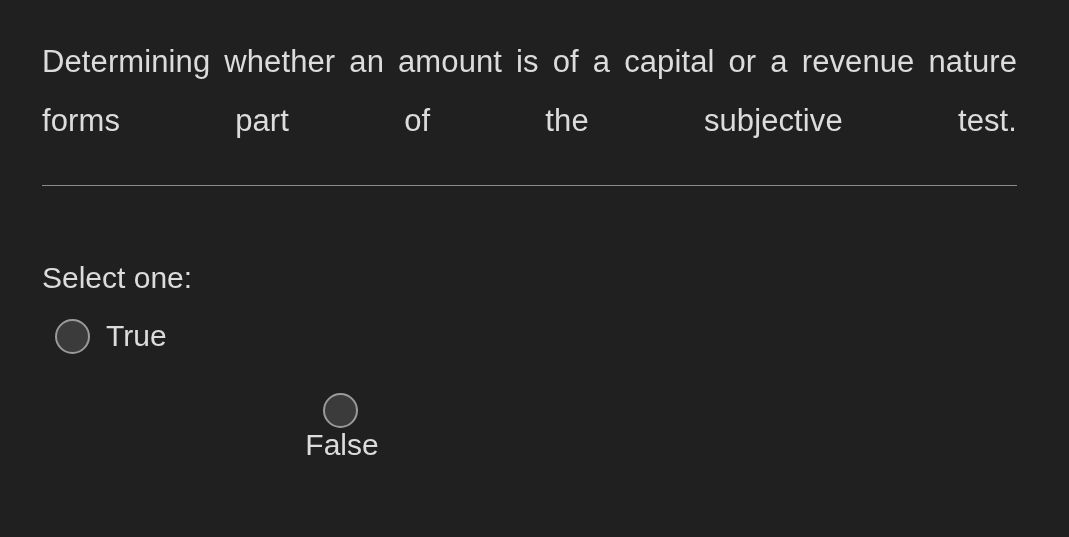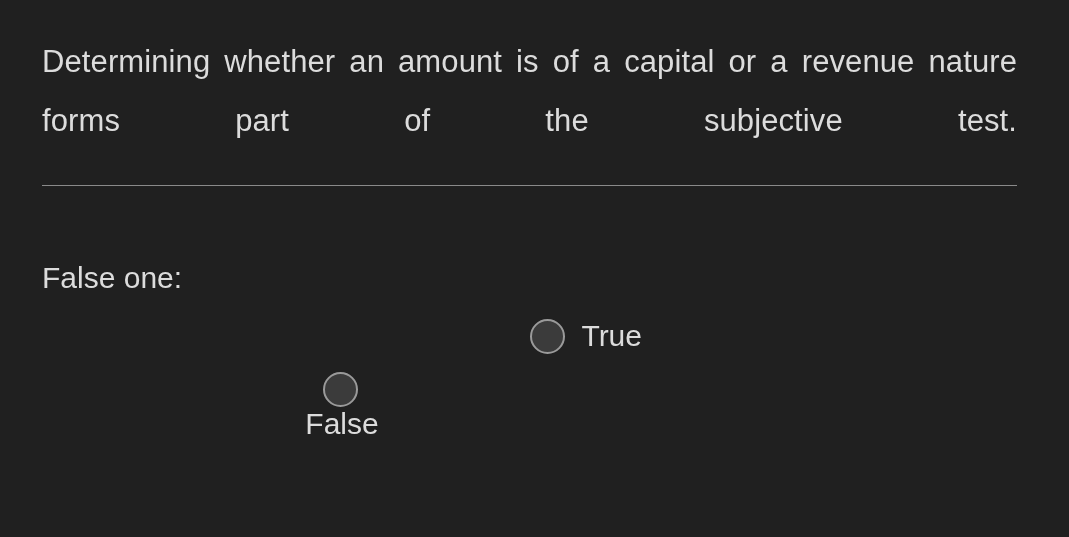--- a/index.html
+++ b/index.html
@@ -69,21 +69,20 @@
     margin: 0 0 14px 0;
     -webkit-font-smoothing: antialiased;
   }
 
   .option-row {
     display: flex;
     align-items: center;
     height: 48px;
     margin-bottom: 33px;
     cursor: pointer;
-    justify-content: flex-end;
   }
   .option-row:last-child {
     margin-bottom: 0;
     flex-direction: column;
   }
 
   .radio-circle {
     flex: 0 0 auto;
     width: 31px;
     height: 31px;
@@ -107,21 +106,21 @@
 <body>
 
 <div class="quiz-page">
 
   <div class="question-text">Determining whether an amount is of a capital or a revenue nature forms part of the subjective test.</div>
 
   <hr class="divider">
 
   <div class="answer-block">
 
-    <div class="select-one-label">False one:</div>
+    <div class="select-one-label">Select one:</div>
 
     <label class="option-row">
       <span class="radio-circle"></span>
       <span class="option-label">True</span>
     </label>
 
     <label class="option-row">
       <span class="radio-circle"></span>
       <span class="option-label">False</span>
     </label>

